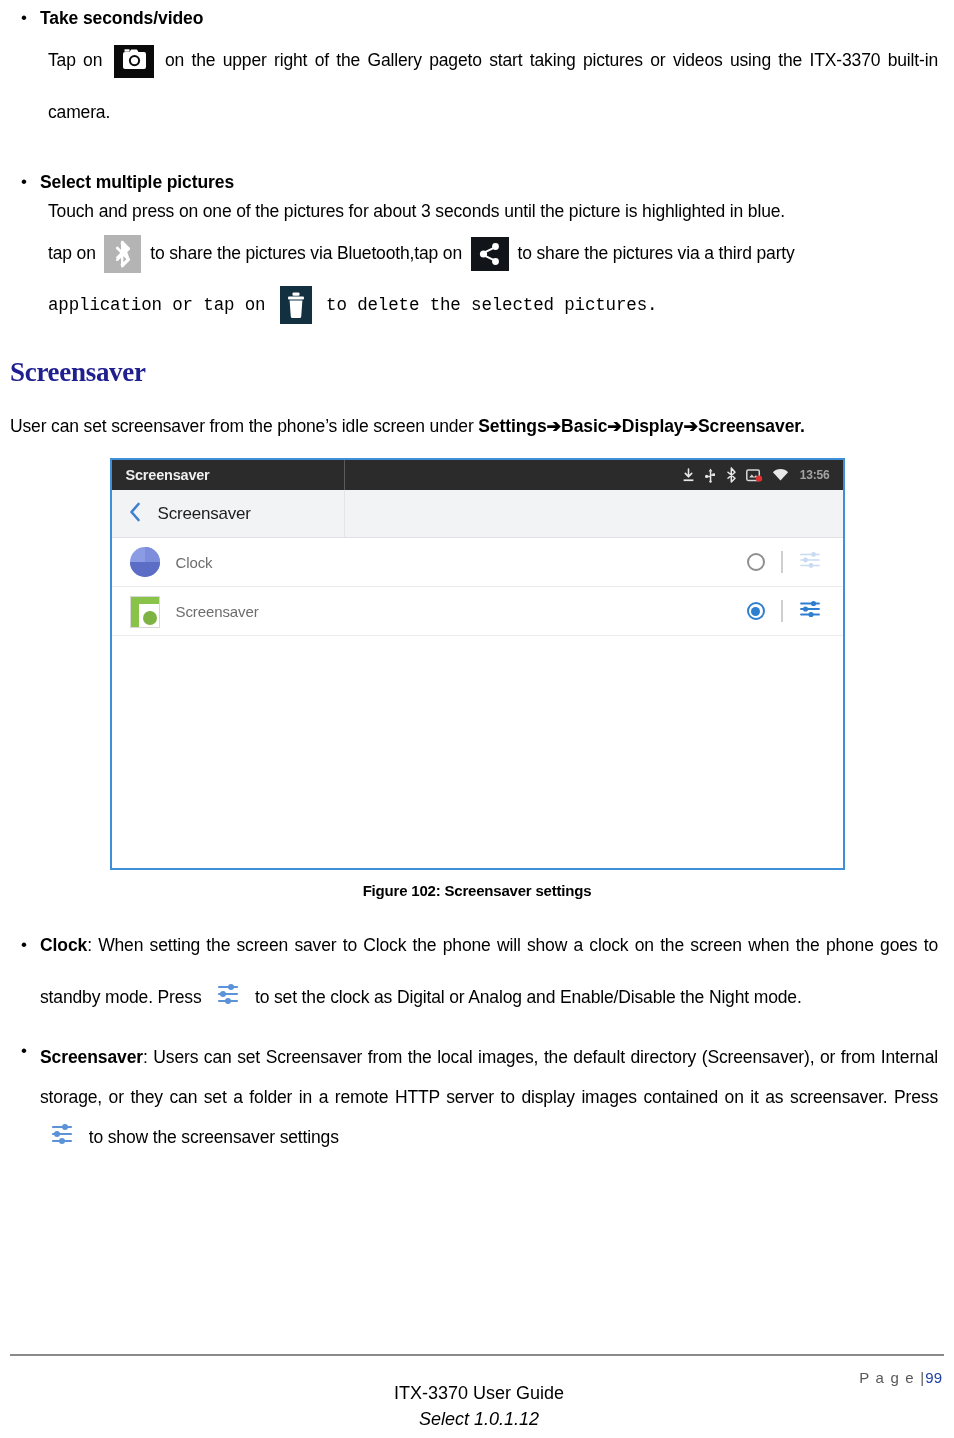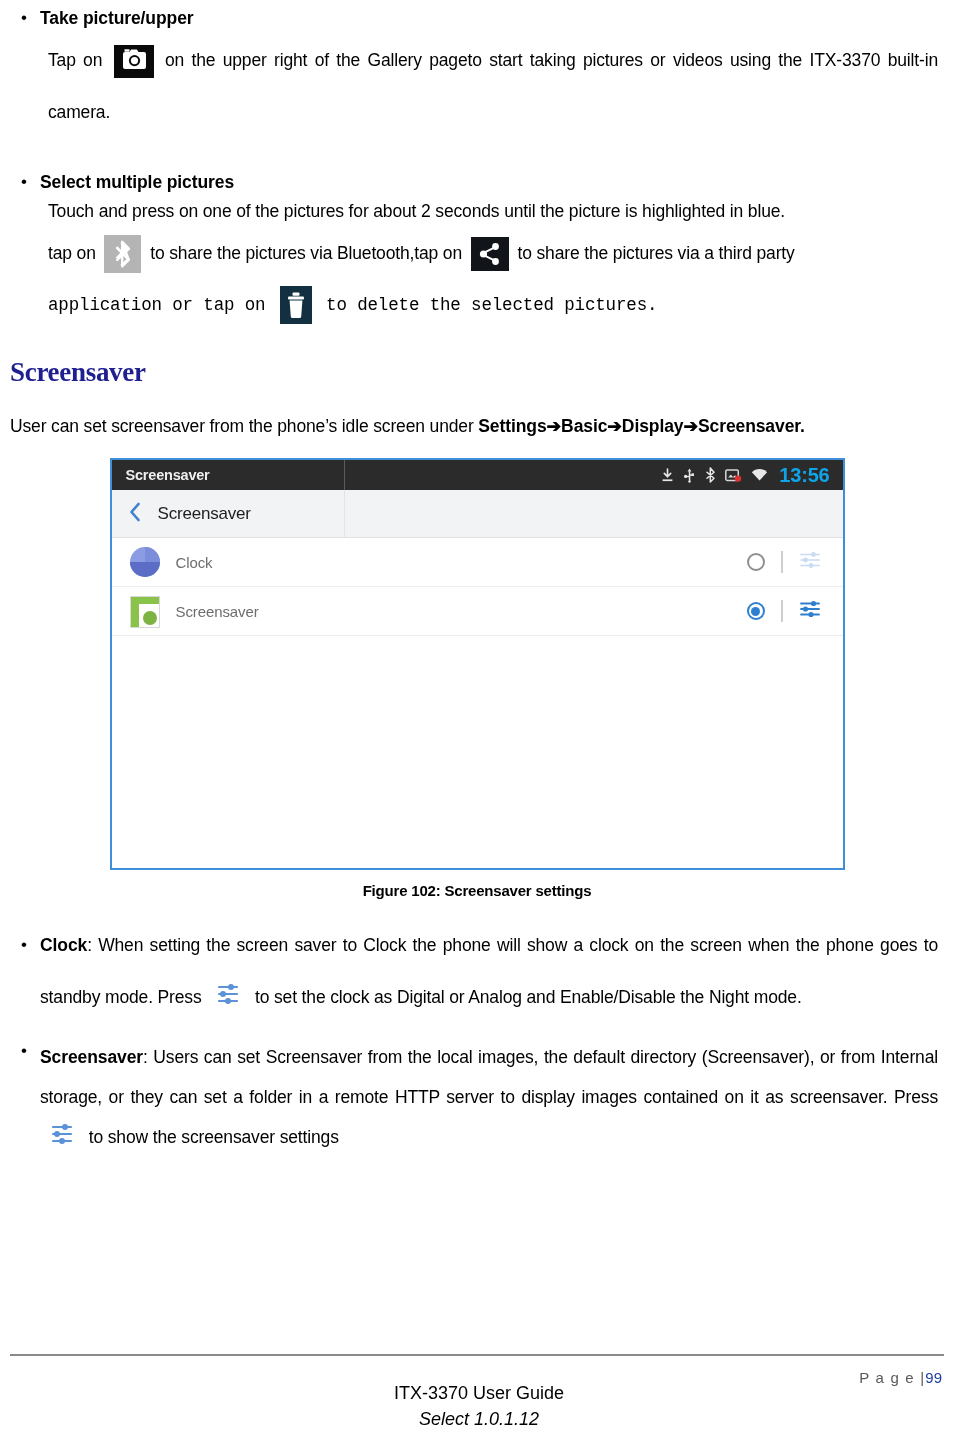--- a/index.html
+++ b/index.html
@@ -133,22 +133,22 @@
   }
   .sb-spacer { flex: 1; }
   .sb-icons {
     display: flex;
     align-items: center;
     gap: 9px;
     padding-right: 13px;
   }
   .sb-icons svg { display: block; }
   .sb-time {
-    color: #0ea5e9;
-    font-size: 20px;
+    color: #a3a3a3;
+    font-size: 12px;
     font-weight: bold;
     letter-spacing: -0.2px;
     margin-left: 2px;
   }
 
   .shot-actionbar {
     height: 47px;
     background: #f2f3f5;
     border-bottom: 1px solid #dfe1e4;
     display: flex;
@@ -334,42 +334,42 @@
   }
   .nowrap { white-space: nowrap; }
 </style>
 </head>
 <body>
 
 <div class="page">
 
   <div class="bullet-row" style="margin-top:4px;">
     <div class="bullet-dot">•</div>
-    <div class="bullet-head">Take picture/upper</div>
+    <div class="bullet-head">Take seconds/video</div>
   </div>
 
   <div class="body-text justify indent lh-tall" style="margin-top:2px;padding-right:8px;">
     <span>Tap on</span>
     <span class="chip chip-camera">
       <svg width="40" height="33" viewBox="0 0 40 33" aria-hidden="true">
         <path d="M11 7 h4.5 l1.6 -2.6 h5.8 L24.5 7 H30 a2 2 0 0 1 2 2 v13 a2 2 0 0 1 -2 2 H11 a2 2 0 0 1 -2 -2 V9 a2 2 0 0 1 2 -2 z" fill="#ffffff"></path>
         <circle cx="20.5" cy="15.6" r="5.6" fill="#0a0a0a"></circle>
         <circle cx="20.5" cy="15.6" r="3.6" fill="#ffffff"></circle>
         <rect x="10.5" y="4.3" width="5" height="2.4" fill="#ffffff"></rect>
       </svg>
     </span>
     <span>on the upper right of the Gallery pageto start taking pictures or videos using the ITX-3370 built-in camera.</span>
   </div>
 
   <div class="bullet-row" style="margin-top:30px;">
     <div class="bullet-dot">•</div>
     <div class="bullet-head">Select multiple pictures</div>
   </div>
 
-  <div class="body-text indent" style="margin-top:1px;">Touch and press on one of the pictures for about 2 seconds until the picture is highlighted in blue.</div>
+  <div class="body-text indent" style="margin-top:1px;">Touch and press on one of the pictures for about 3 seconds until the picture is highlighted in blue.</div>
 
 
   <div class="body-text justify indent lh-tall" style="margin-top:2px;padding-right:8px;">
     <span>tap on</span>
     <span class="chip chip-bt">
       <svg width="37" height="38" viewBox="0 0 37 38" aria-hidden="true">
         <path d="M17.2 7.5 L24.4 14.2 L18.6 19.4 L18.6 7.5 L24.4 24.2 L17.2 30.5 M12.6 12.2 L23.4 23.4 M12.6 23.4 L23.4 12.2" stroke="#ffffff" stroke-width="2.4" fill="none" stroke-linejoin="round"></path>
         <path d="M18.2 6.8 L18.2 31.4 L24.9 24.6 L13.2 13.2 M13.2 24.9 L24.9 13.6 L18.2 6.8" stroke="#ffffff" stroke-width="2.3" fill="none" stroke-linejoin="round" stroke-linecap="round"></path>
       </svg>
     </span>

